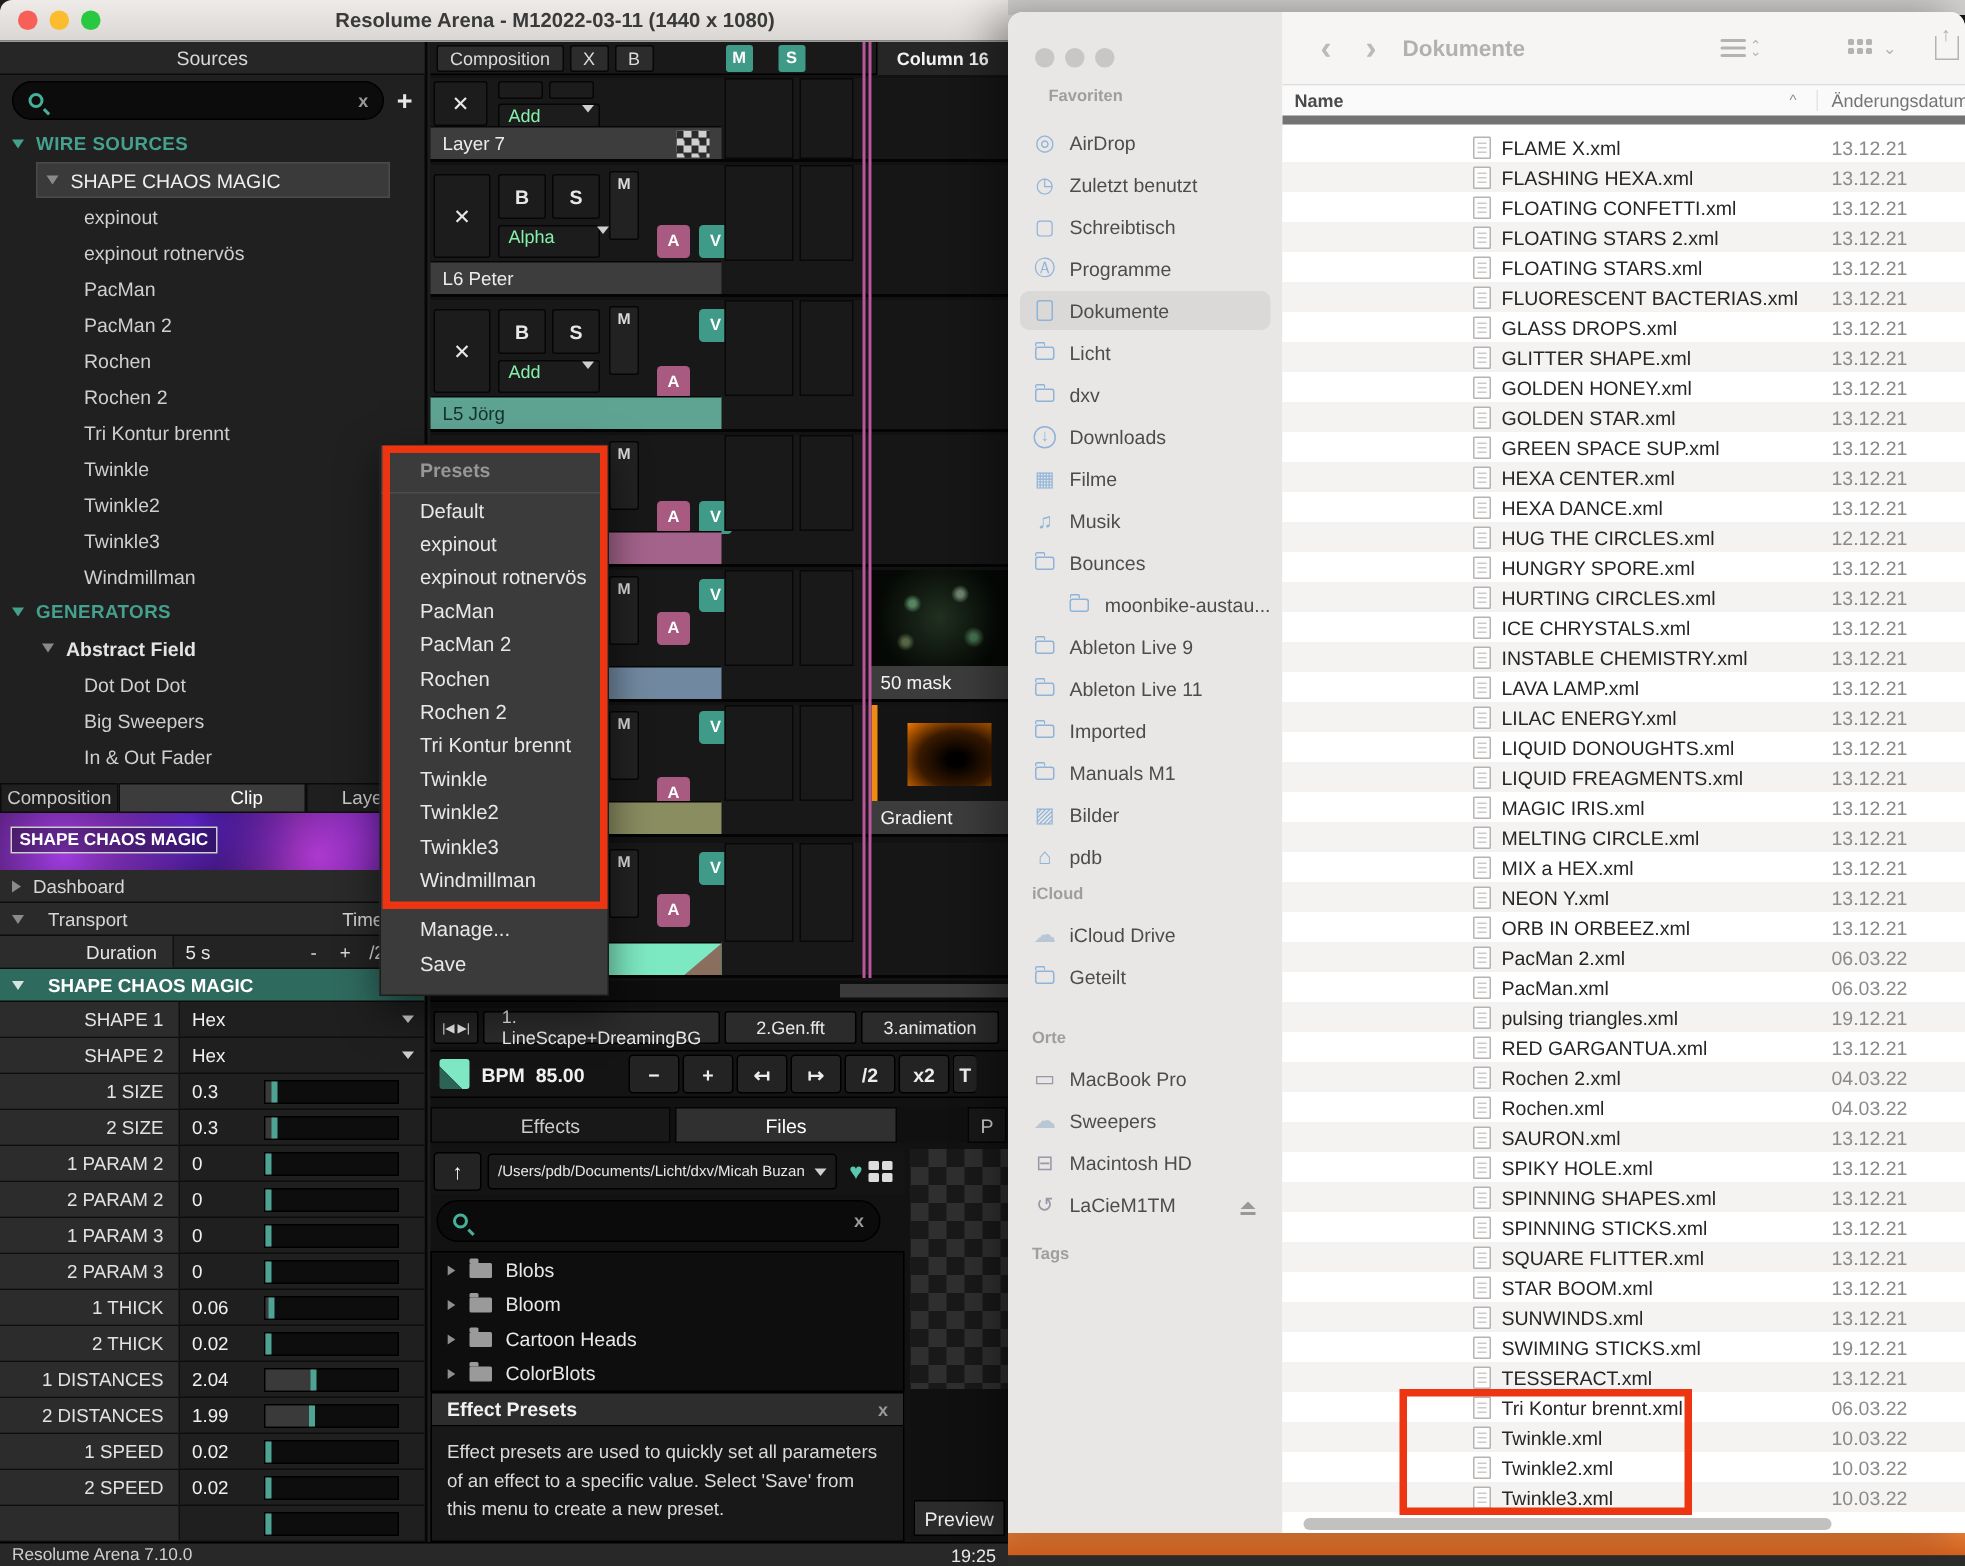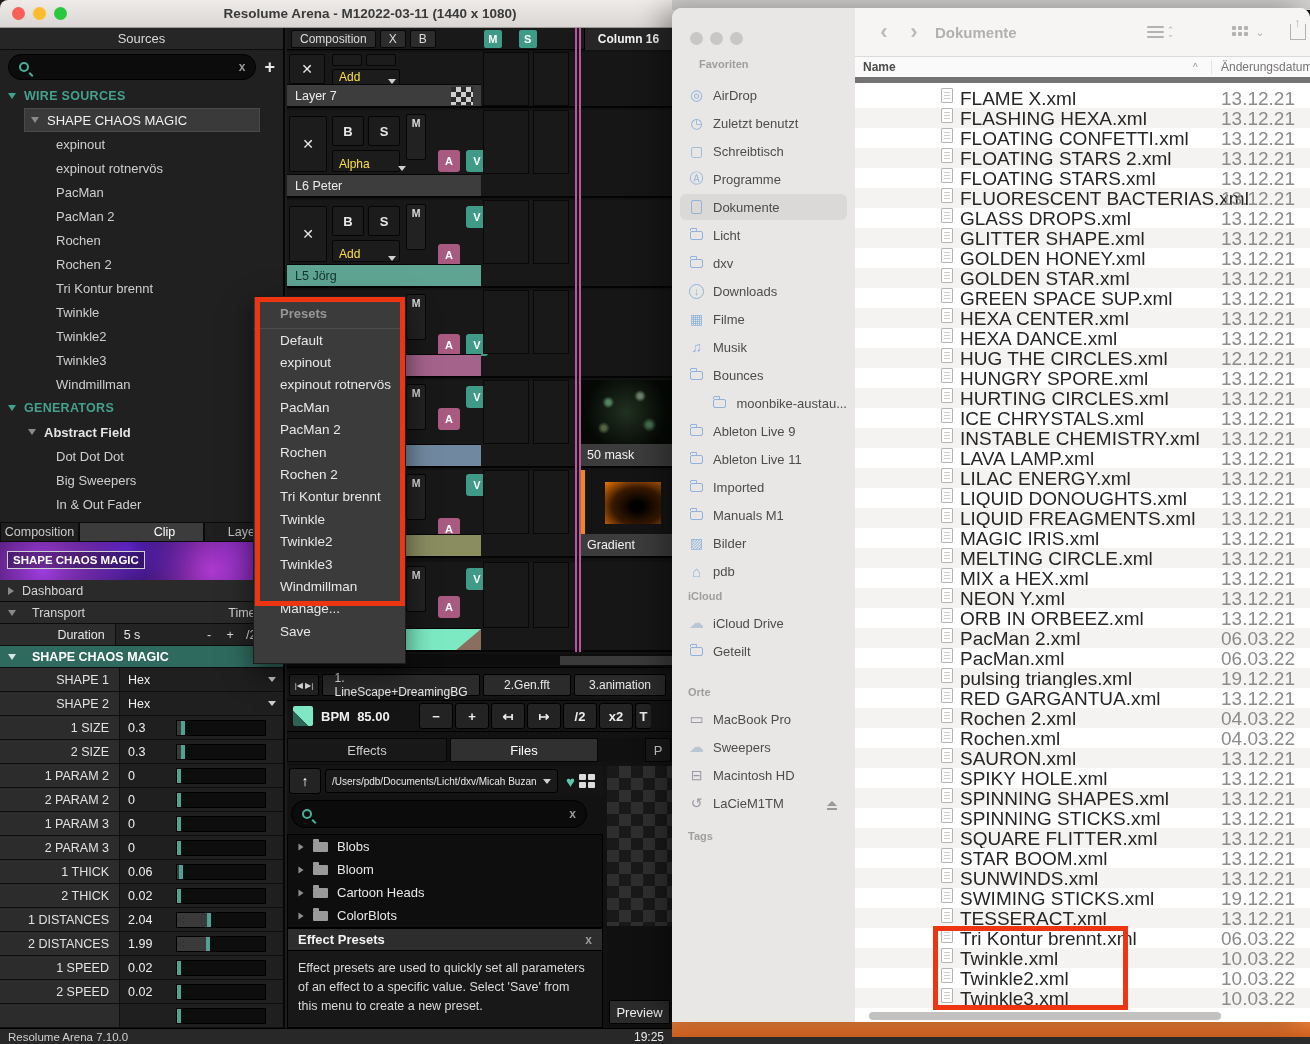--- a/index.html
+++ b/index.html
@@ -91,21 +91,21 @@
   .badge.teal { background:#3f9b87; }
   #col16 { margin-left:auto; background:#262626; height:22px; width:88px; display:flex;
     align-items:center; justify-content:center; font-weight:bold; color:#f2f2f2; border-left:1px solid #000;}
 
   .strip { position:absolute; left:0; width:385px; background:#181818; border-bottom:2px solid #040404; }
   .labelbar { position:absolute; left:0; bottom:0; width:194px; height:22px; background:#3d3d3d;
     color:#ececec; font-size:12.5px; display:flex; align-items:center; padding:0 8px; border-top:1px solid #060606;}
   .cell { position:absolute; background:#1c1c1c; border:1px solid #060606; border-radius:2px; }
   .xcell { color:#e8e8e8; display:flex; align-items:center; justify-content:center; font-size:14px; }
   .bscell { color:#e8e8e8; display:flex; align-items:center; justify-content:center; font-size:13px; font-weight:bold; }
-  .blend { color:#fde047; font-size:12px; display:flex; align-items:flex-end; padding:0 6px;gap:28px; }
+  .blend { color:#86efac; font-size:12px; display:flex; align-items:flex-start; padding:0 6px;gap:28px; }
   .blend .caret { margin-left:auto; }
   .mcol { color:#dadada; font-size:10.5px; font-weight:bold; display:flex; justify-content:center; padding-top:2px; background:#222; }
   .minibadge { position:absolute; width:22px; height:22px; border-radius:3px; display:flex;
     align-items:center; justify-content:center; font-size:11px; font-weight:bold; color:#fff; }
   .minibadge.a { background:#a85a80; } .minibadge.v { background:#3f9b87; }
   .emptycell { position:absolute; background:#191919; border:1px solid #080808; }
   .c16cell { position:absolute; left:293px; width:92px; background:#161616; border-left:1px solid #000; }
   .c16label { position:absolute; left:293px; width:92px; height:22px; bottom:0; background:#3c3c3c;
     color:#f2f2f2; font-size:12.5px; display:flex; align-items:center; padding:0 7px; }
   .checker-s { background:repeating-conic-gradient(#cfcfcf 0% 25%, #2a2a2a 0% 50%); background-size:10px 10px; }
@@ -159,21 +159,21 @@
   #prevbtn { position:absolute; left:322px; top:972px; width:61px; height:24px; background:#2b2b2b; border:1px solid #000;
     color:#eee; font-size:13px; display:flex; align-items:center; justify-content:center; }
 
   
   #popup { left:253px; top:296px; width:153px; height:368px; background:#3b3b3b; border:1px solid #1c1c1c;
     box-shadow:0 10px 26px rgba(0,0,0,.55); z-index:40; }
   #popup .hd { color:#979797; font-weight:bold; font-size:13px; padding:9px 0 7px 26px;
     border-bottom:1px solid #4d4d4d; }
   #popup .item { height:22.4px; display:flex; align-items:center; padding-left:26px;
     color:#e8e8e8; font-size:13.5px; }
-  #popup .foot { margin-top:0; }
+  #popup .foot { margin-top:11px; }
   #popup-redbox { left:255px; top:297px; width:150px; height:309px; border:5px solid #ee3512; z-index:45; }
 
   
   #finder-backdrop { left:672px; top:0; width:638px; height:10px; background:#d3d1cf; }
   #finder { left:672px; top:8px; width:638px; height:1014px; background:#ffffff; border-radius:10px 10px 0 0;
     box-shadow:-10px 0 28px rgba(0,0,0,.35); z-index:10; overflow:hidden; }
   #fsidebar { position:absolute; left:0; top:0; width:183px; height:1014px; background:#e9e7e5; }
   .ftl { width:13px; height:13px; border-radius:50%; background:#c9c7c5; position:absolute; top:24px; }
   #ftoolbar { position:absolute; left:183px; top:0; width:455px; height:49px; background:#f6f5f4;
     border-bottom:1px solid #dddbd9; display:flex; align-items:center; color:#b5b3b1; }
@@ -218,21 +218,21 @@
   .eject::after { content:""; position:absolute; left:-5px; top:7px; width:10px; height:2px; background:#9a9896; }
 
   #fcolhead { position:absolute; left:183px; top:49px; width:492px; height:26px; background:#fbfafa;
     border-bottom:6px solid #737373; display:flex; align-items:center; font-size:12px; }
   #fcolhead .nm { color:#4a4a49; margin-left:8px; font-weight:bold;}
   #fcolhead .sort { color:#8f8e8d; position:absolute; left:338px; font-size:10px; }
   #fcolhead .div { position:absolute; left:356px; top:3px; bottom:3px; width:1px; background:#e5e4e3; }
   #fcolhead .ad { color:#76757  4; color:#767574; position:absolute; left:366px; }
 
   #flist { position:absolute; left:183px; top:80px; width:455px; }
-  .filerow { height:20px; display:flex; font-size:19px; color:#262626; background:#fff; }
+  .filerow { height:20px; display:flex; align-items:center; font-size:13px; color:#262626; background:#fff;padding-left:41px; }
   .filerow:nth-child(even) { background:#f4f3f2; }
   .ficon { margin-left:86px; width:12px; height:15px; border:1px solid #b5b4b3; background:#fdfdfd;
     border-radius:1px; position:relative; flex:none; }
   .ficon::after { content:""; position:absolute; left:2px; top:3px; width:6px; height:1px; background:#cccbca;
     box-shadow:0 3px 0 #cccbca, 0 6px 0 #cccbca; }
   .fname { margin-left:7px; white-space:nowrap; }
   .fdate { position:absolute; left:366px; color:#8b8a89; }
   .filerow { position:relative; }
   #finder-redbox { left:933px; top:926px; width:195px; height:84px; border:5px solid #ee3512; z-index:50; }
   #hscroll { position:absolute; left:183px; top:1002px; width:455px; height:12px; background:#fff; }

